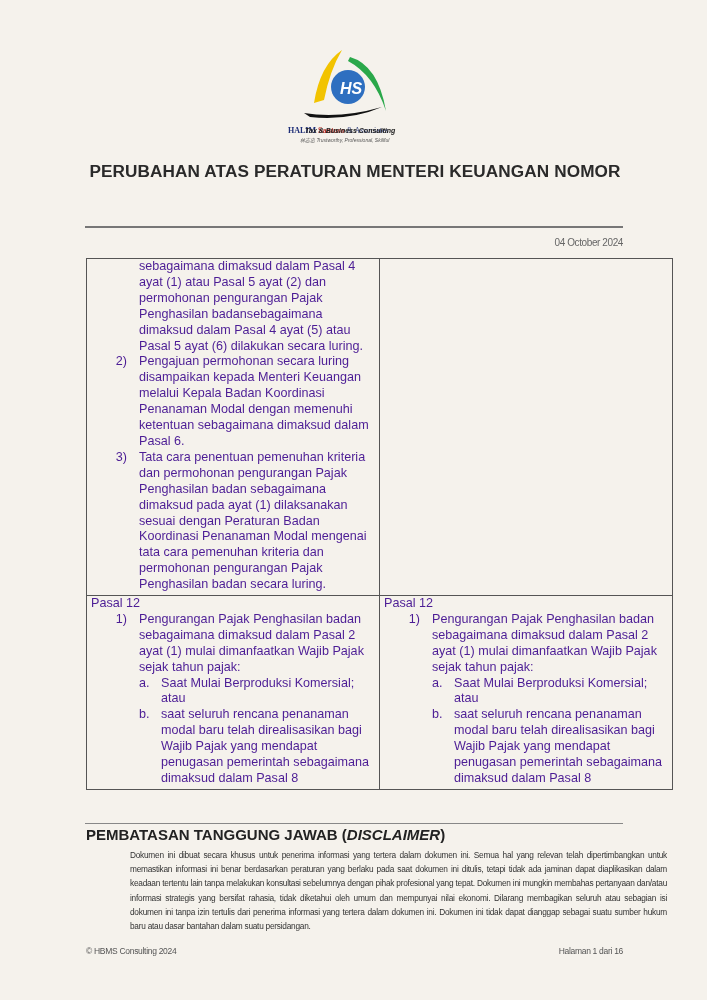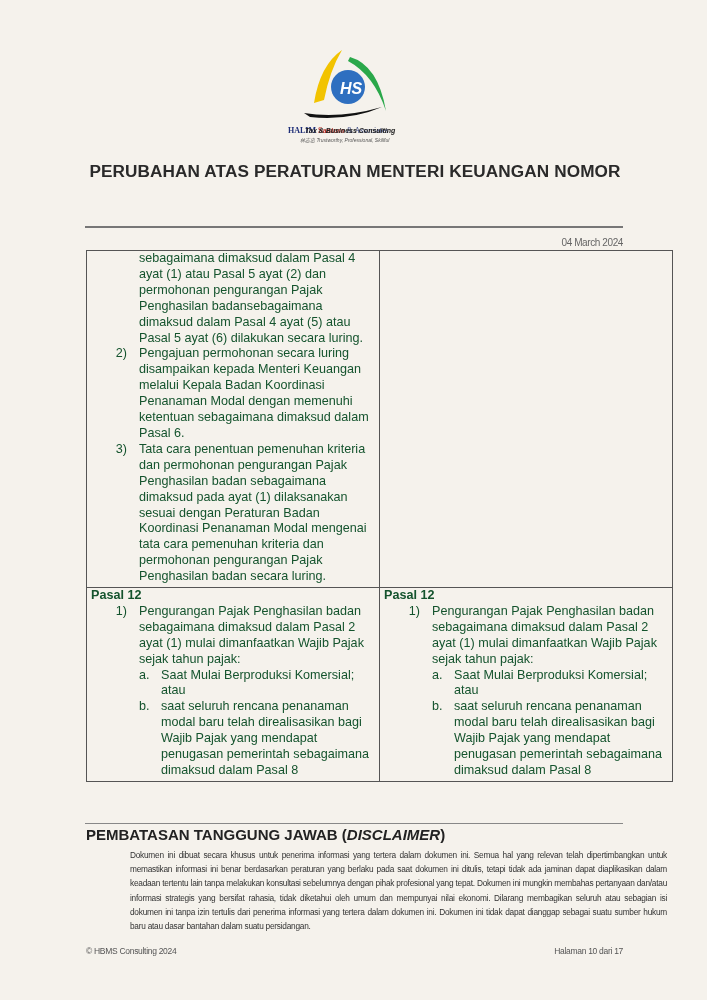--- a/index.html
+++ b/index.html
@@ -10,23 +10,23 @@
   .logo { position:absolute; left:300px; top:45px; width:110px; height:100px; }
   .logo svg { position:absolute; left:0; top:0; }
   .brand { position:absolute; left:288px; top:126px; width:140px; font-size:8px; color:#2b3b7a; font-family:"Liberation Serif", serif; white-space:nowrap; }
   .brand b { color:#1f2f78; }
   .brand .s { color:#b8322a; font-weight:bold; }
   .tag1 { position:absolute; left:305px; top:127px; font-size:7px; font-style:italic; font-weight:bold; color:#222; white-space:nowrap; }
   .tag2 { position:absolute; left:300px; top:137px; font-size:5px; font-style:italic; color:#555; white-space:nowrap; }
   .title { position:absolute; left:85px; top:160px; width:540px; text-align:center; font-weight:bold; font-size:17.2px; line-height:22px; color:#2a2a2a; letter-spacing:0.1px; }
   .rule { position:absolute; left:85px; top:226px; width:538px; height:0; border-top:2px solid #777; }
   .date { position:absolute; right:84px; top:237px; font-size:10px; color:#666; letter-spacing:-0.4px; }
-  table.doc { position:absolute; left:86px; top:250px; width:587px; border-collapse:collapse; font-size:12.6px; line-height:15.9px; color:#14532d; }
+  table.doc { position:absolute; left:86px; top:258px; width:587px; border-collapse:collapse; font-size:12.6px; line-height:15.9px; color:#4c1d95; }
   table.doc td { border:1px solid #555; vertical-align:top; width:50%; padding:0 4px 2px 4px; }
-  .pasal { font-weight:bold; display:block; }
+  .pasal { font-weight:normal; display:block; }
   .item { display:flex; }
   .num { width:48px; flex:0 0 48px; text-align:right; padding-right:12px; box-sizing:border-box; }
   .sub { display:flex; }
   .letter { width:22px; flex:0 0 22px; }
   .txt { flex:1; }
   .disc-rule { position:absolute; left:85px; top:823px; width:538px; border-top:1px solid #888; }
   .disc-title { position:absolute; left:86px; top:826px; font-size:15px; font-weight:bold; color:#222; }
   .disc-body { position:absolute; left:86px; top:848px; width:537px; font-size:8.3px; line-height:14.2px; color:#333; text-align:justify; letter-spacing:-0.25px;margin-left:44px; }
   .footer-left { position:absolute; left:86px; top:946px; font-size:8.5px; color:#555; letter-spacing:-0.3px;text-align:center; }
   .footer-right { position:absolute; right:84px; top:946px; font-size:8.5px; color:#555; letter-spacing:-0.3px; }
@@ -51,21 +51,21 @@
 <div class="tag1">Tax &amp; Business Consulting</div>
 <div class="tag2">
   <span>林志忠</span>
   <span>Trustworthy, Professional, Skillful</span>
 </div>
 
 <div class="title">
   <div>PERUBAHAN ATAS PERATURAN MENTERI KEUANGAN NOMOR</div>
 </div>
 <div class="rule"></div>
-<div class="date">04 March 2024</div>
+<div class="date">04 October 2024</div>
 
 <table class="doc">
   <tbody>
       <tr>
     <td>
       <div class="item">
         <span class="num"></span>
         <span class="txt">sebagaimana dimaksud dalam Pasal 4 ayat (1) atau Pasal 5 ayat (2) dan permohonan pengurangan Pajak Penghasilan badansebagaimana dimaksud dalam Pasal 4 ayat (5) atau Pasal 5 ayat (6) dilakukan secara luring.</span>
       </div>
       <div class="item">
@@ -118,13 +118,13 @@
 </tbody>
   </table>
 
 <div class="disc-rule"></div>
 <div class="disc-title">
   <span>PEMBATASAN TANGGUNG JAWAB (</span><i>DISCLAIMER</i><span>)</span>
 </div>
 <div class="disc-body">Dokumen ini dibuat secara khusus untuk penerima informasi yang tertera dalam dokumen ini. Semua hal yang relevan telah dipertimbangkan untuk memastikan informasi ini benar berdasarkan peraturan yang berlaku pada saat dokumen ini ditulis, tetapi tidak ada jaminan dapat diaplikasikan dalam keadaan tertentu lain tanpa melakukan konsultasi sebelumnya dengan pihak profesional yang tepat. Dokumen ini mungkin membahas pertanyaan dan/atau informasi strategis yang bersifat rahasia, tidak diketahui oleh umum dan mempunyai nilai ekonomi. Dilarang membagikan seluruh atau sebagian isi dokumen ini tanpa izin tertulis dari penerima informasi yang tertera dalam dokumen ini. Dokumen ini tidak dapat dianggap sebagai suatu sumber hukum baru atau dasar bantahan dalam suatu persidangan.</div>
 
 <div class="footer-left">© HBMS Consulting 2024</div>
-<div class="footer-right">Halaman 10 dari 17</div>
+<div class="footer-right">Halaman 1 dari 16</div>
 
 </body></html>

